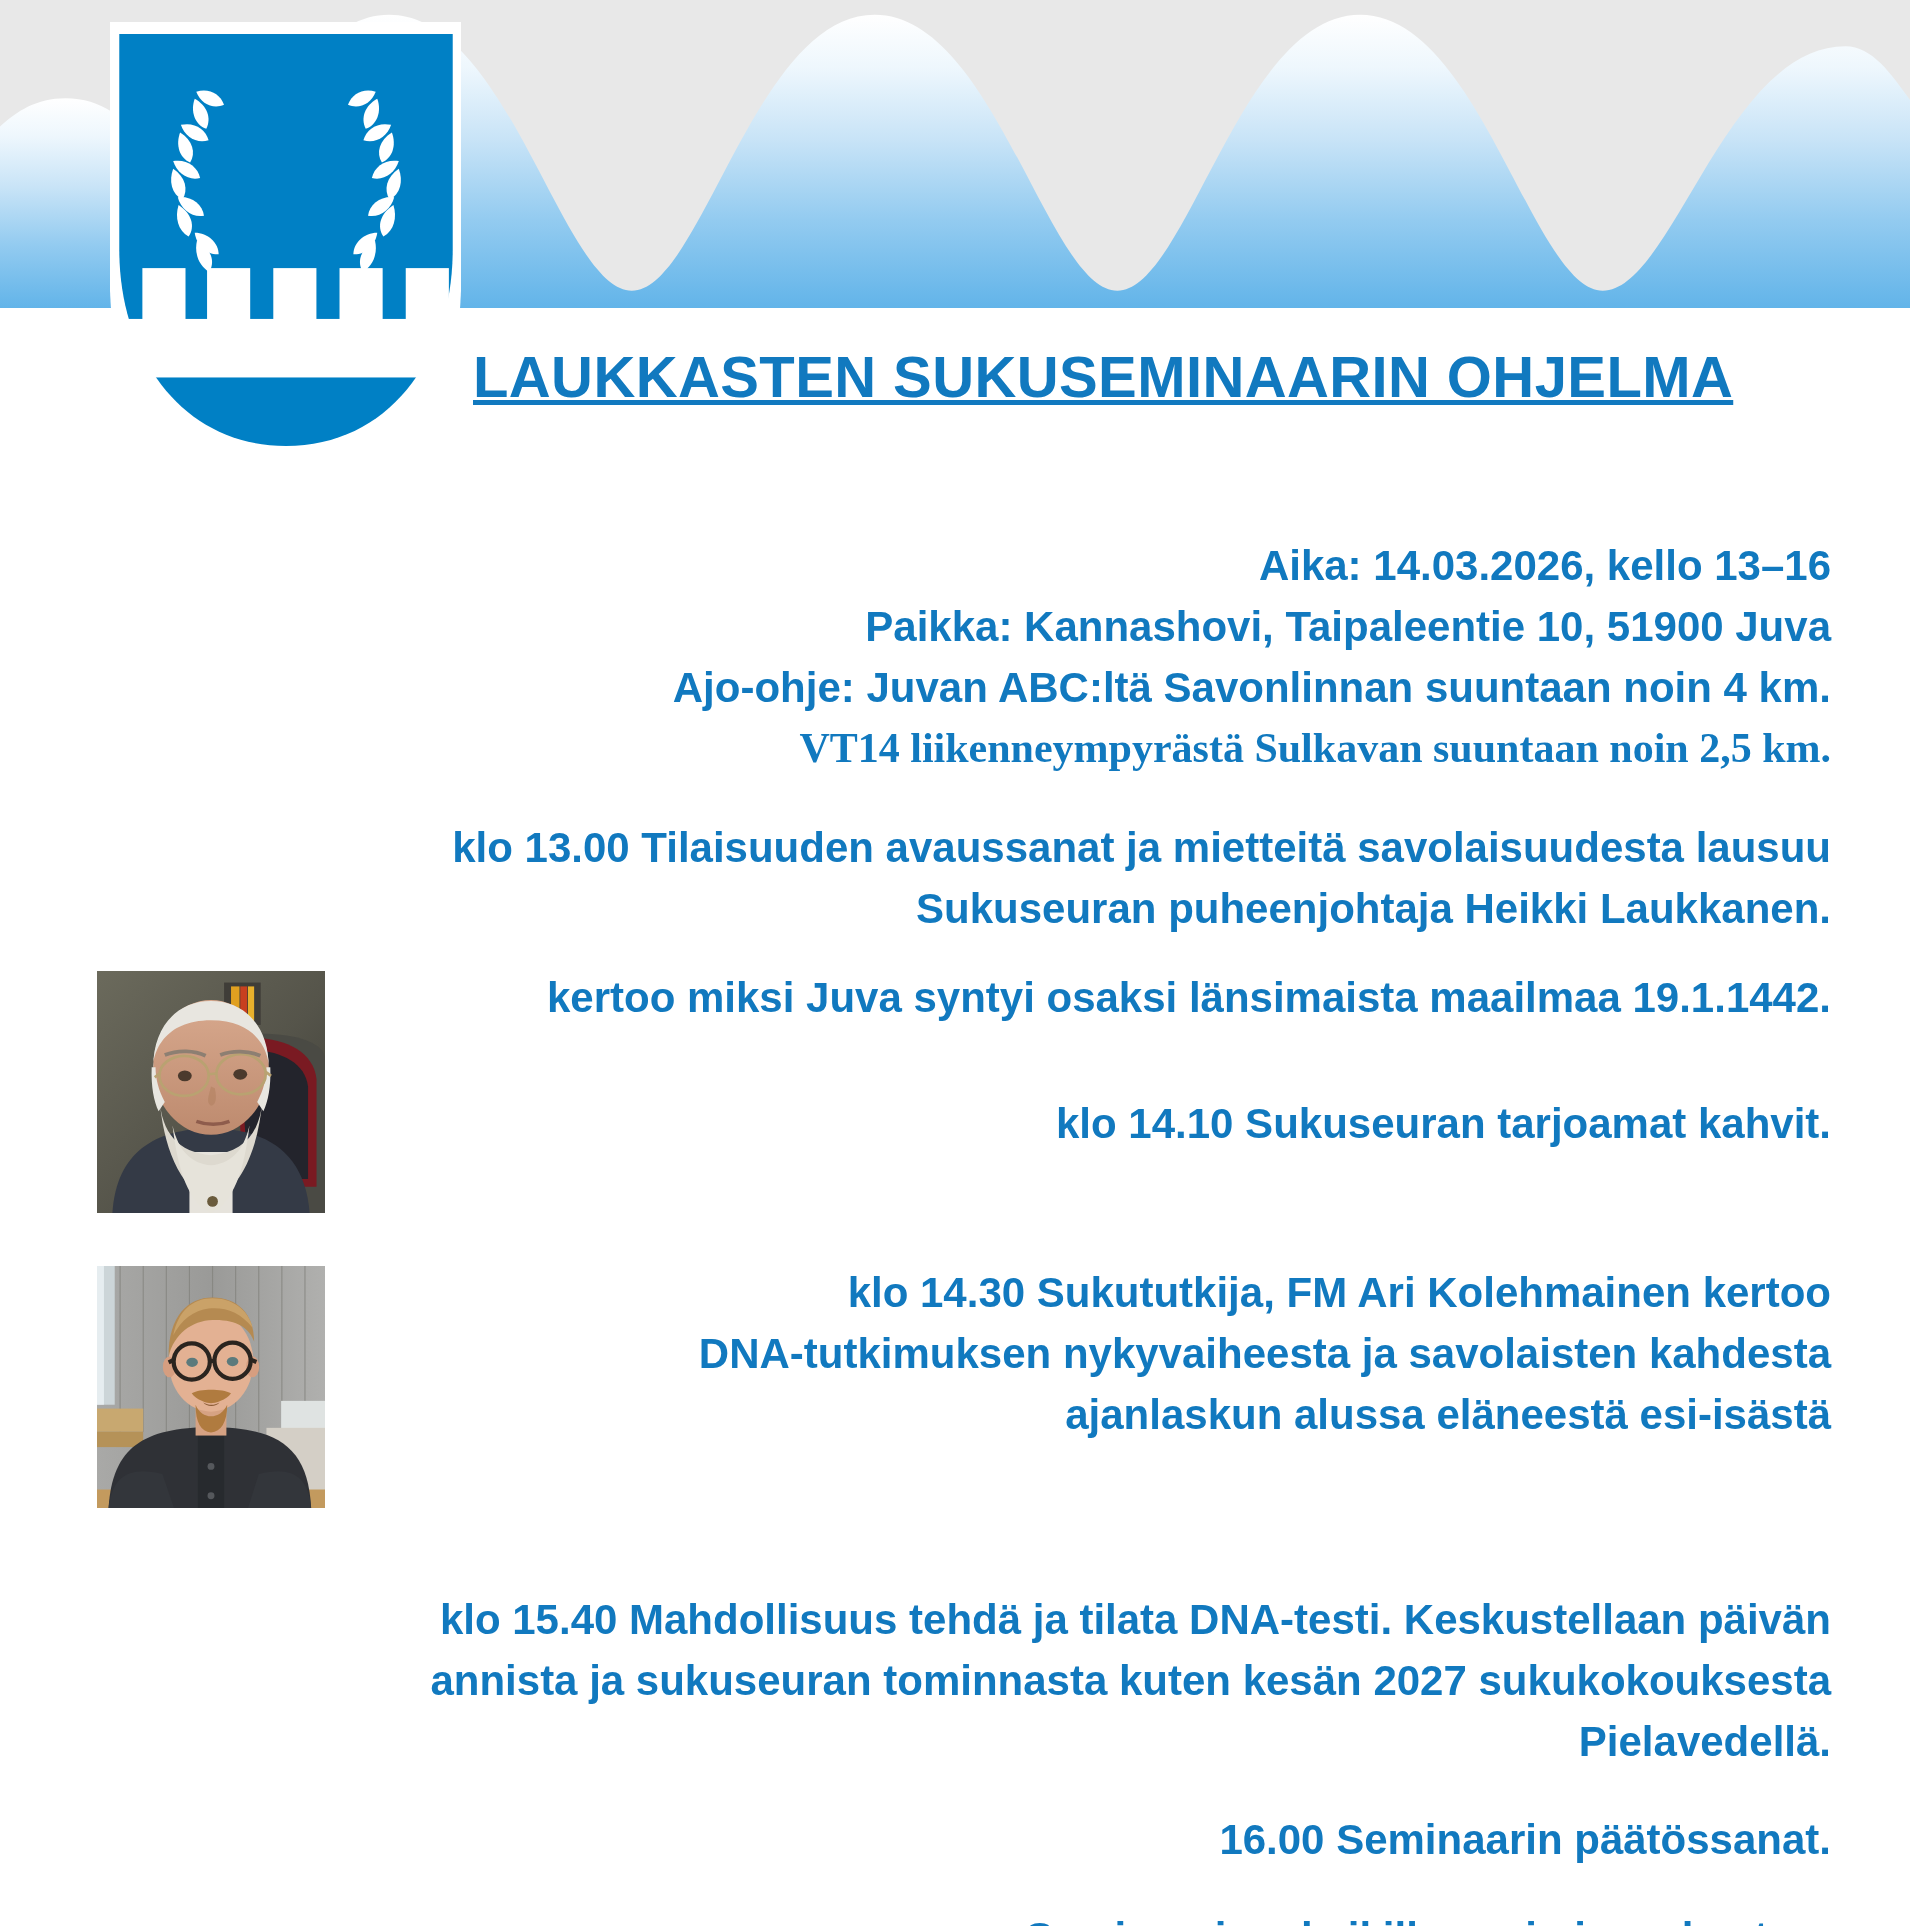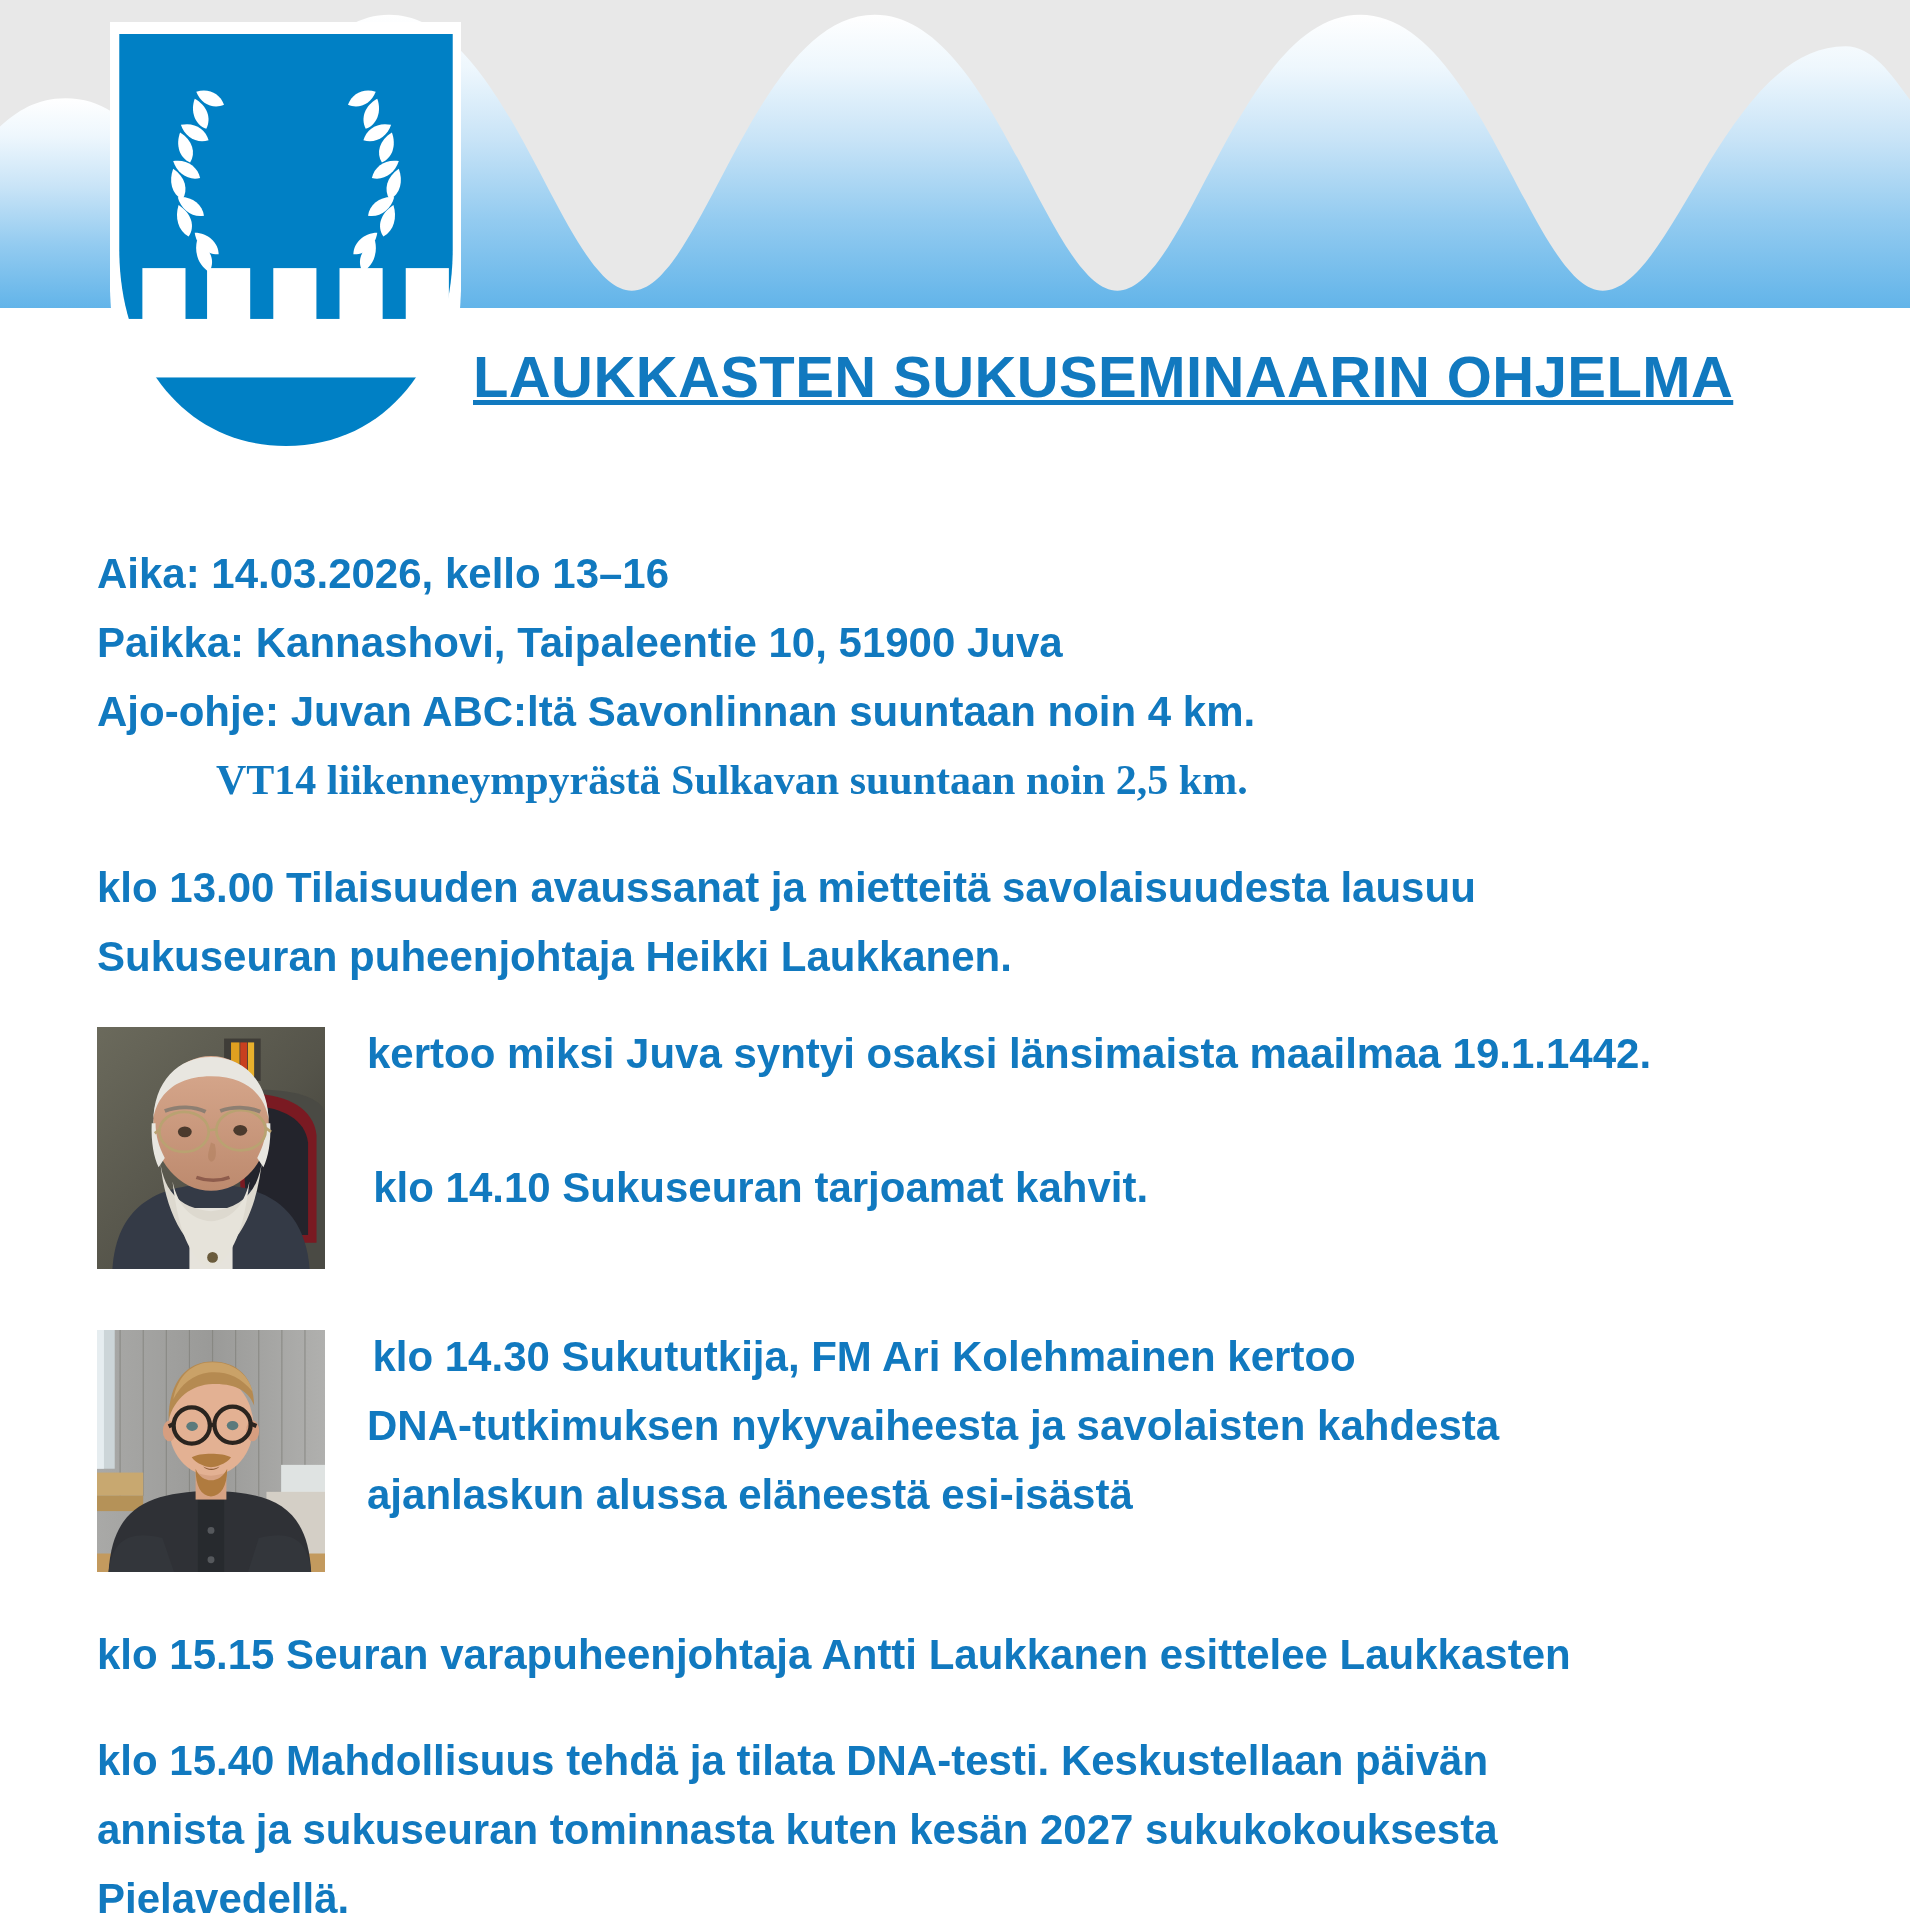--- a/index.html
+++ b/index.html
@@ -63,21 +63,21 @@
   .body-text {
     position: absolute;
     left: 97px;
     top: 531px;
     width: 1734px;
     color: #1179bf;
     font-size: 42px;
     font-weight: bold;
     line-height: 1.265;
   }
-  .para { margin: 16px 0 0 0; }
+  .para { margin: 8px 0 0 0; text-align: right; }
   .gap-sm { height: 28px; }
   .gap-md { height: 37px; }
   .indent-deep { padding-left: 119px; font-family: Liberation Serif, serif; }
 
   
   .photo-row { position: relative; }
   .photo {
     position: absolute;
     left: 0;
     width: 228px;
@@ -322,21 +322,20 @@
     </div>
     <div class="photo-text">
       <div class="para" style="padding-left:5.4px">klo 14.30  Sukututkija, FM Ari Kolehmainen kertoo</div>
       <div class="para">DNA-tutkimuksen nykyvaiheesta ja savolaisten kahdesta</div>
       <div class="para">ajanlaskun alussa eläneestä esi-isästä</div>
     </div>
   </div>
 
   <div class="gap-sm"></div>
 
-  <div class="para">klo 15.15 Seuran varapuheenjohtaja Antti Laukkanen esittelee Laukkasten</div>
 
   <div class="gap-md"></div>
 
   <div class="para">klo 15.40 Mahdollisuus tehdä ja tilata DNA-testi. Keskustellaan päivän</div>
   <div class="para">annista ja sukuseuran tominnasta kuten kesän 2027 sukukokouksesta</div>
   <div class="para">Pielavedellä.</div>
 
   <div class="gap-md"></div>
 
   <div class="para">16.00  Seminaarin päätössanat.</div>

